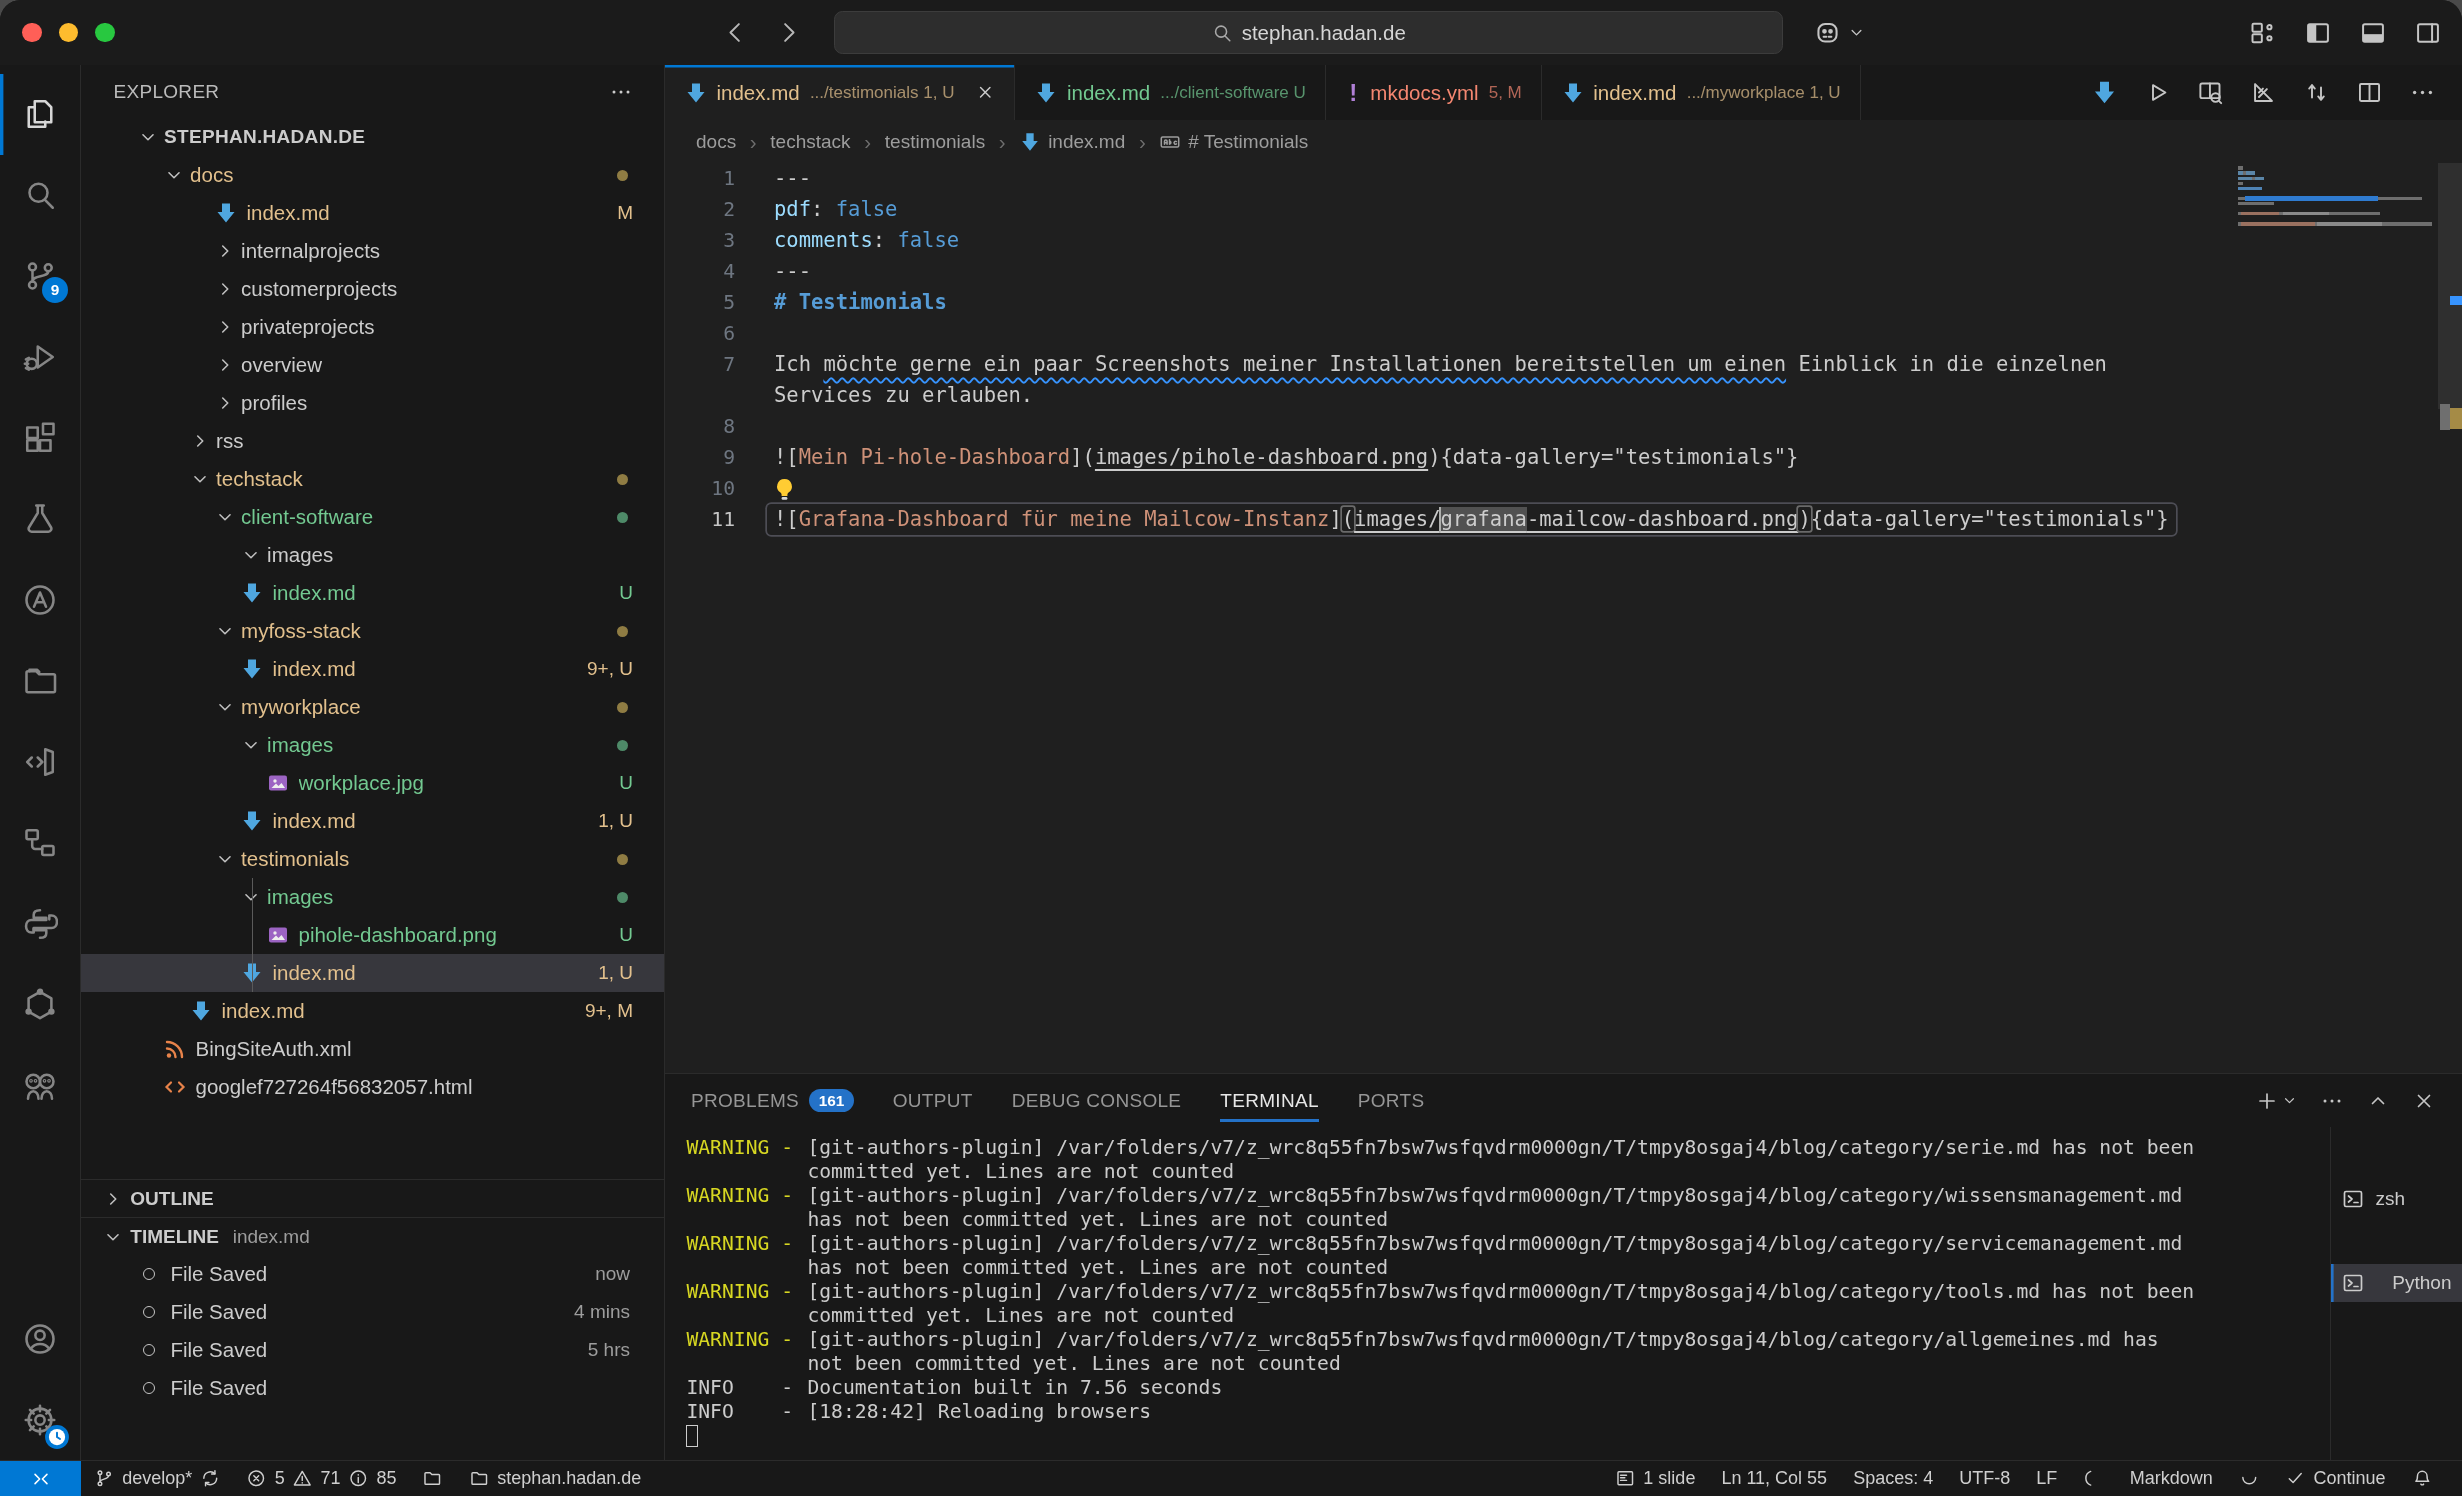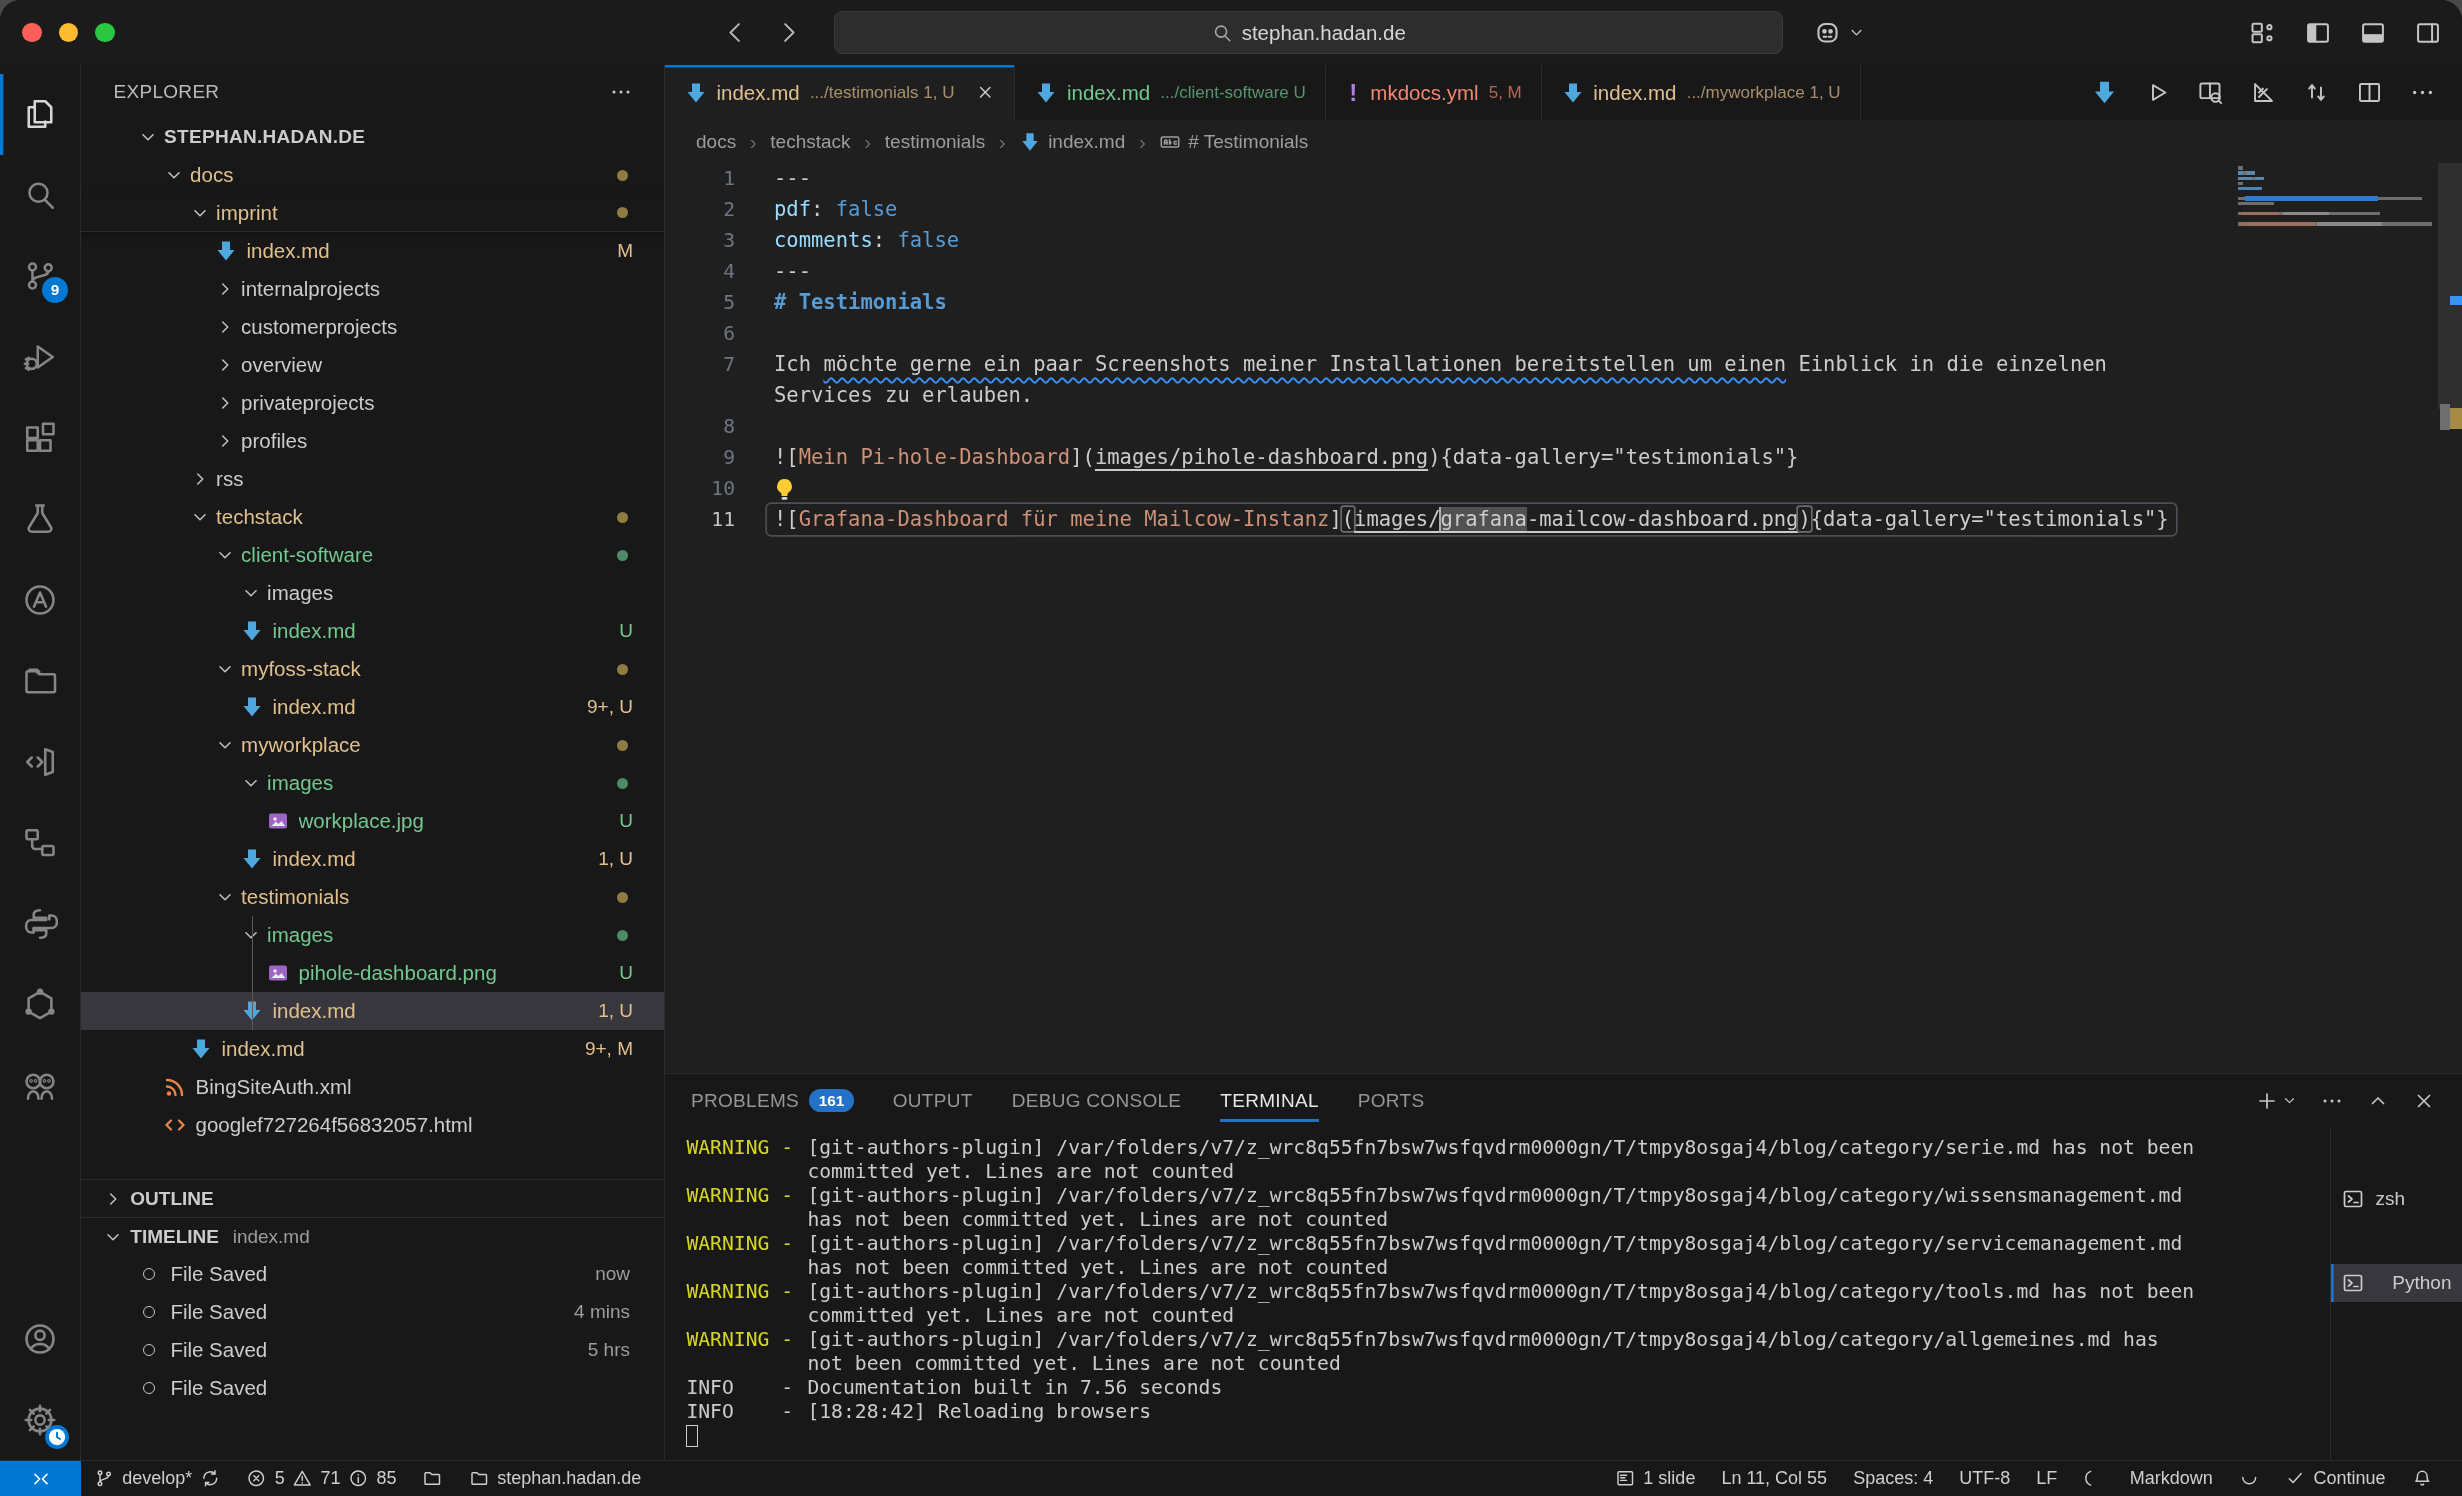--- a/index.html
+++ b/index.html
@@ -343,27 +343,20 @@
               </svg></span>
             <span class="lbl bold">STEPHAN.HADAN.DE</span>
           </div>
           <div class="trow" style="padding-left: 82px;">
             <span class="chev ico"><svg viewBox="0 0 24 24" width="100%" height="100%" fill="none" stroke="currentColor" stroke-width="1.7" stroke-linecap="round" stroke-linejoin="round">
                 <path d="M6.5 9.5l5.5 5.5 5.5-5.5"></path>
               </svg></span>
             <span class="lbl c-mod">docs</span>
             <span class="dotb dot-mod"></span>
           </div>
-          <div class="trow sticky-last" style="padding-left: 108px;">
-            <span class="chev ico"><svg viewBox="0 0 24 24" width="100%" height="100%" fill="none" stroke="currentColor" stroke-width="1.7" stroke-linecap="round" stroke-linejoin="round">
-                <path d="M6.5 9.5l5.5 5.5 5.5-5.5"></path>
-              </svg></span>
-            <span class="lbl c-mod">imprint</span>
-            <span class="dotb dot-mod"></span>
-          </div>
           <div class="trow" style="padding-left: 133px;">
             <span class="ficon ico"><svg viewBox="0 0 24 24" width="100%" height="100%">
                 <path fill="#4FA7E0" d="M8 2.5h8v8.5h4.5L12 21.5 3.5 11H8z"></path>
               </svg></span>
             <span class="lbl c-mod">index.md</span>
             <span class="badge c-mod">M</span>
           </div>
           <div class="trow" style="padding-left: 133px;">
             <span class="chev ico"><svg viewBox="0 0 24 24" width="100%" height="100%" fill="none" stroke="currentColor" stroke-width="1.7" stroke-linecap="round" stroke-linejoin="round">
                 <path d="M9.5 6.5l5.5 5.5-5.5 5.5"></path>
@@ -373,27 +366,27 @@
           <div class="trow" style="padding-left: 133px;">
             <span class="chev ico"><svg viewBox="0 0 24 24" width="100%" height="100%" fill="none" stroke="currentColor" stroke-width="1.7" stroke-linecap="round" stroke-linejoin="round">
                 <path d="M9.5 6.5l5.5 5.5-5.5 5.5"></path>
               </svg></span>
             <span class="lbl">customerprojects</span>
           </div>
           <div class="trow" style="padding-left: 133px;">
             <span class="chev ico"><svg viewBox="0 0 24 24" width="100%" height="100%" fill="none" stroke="currentColor" stroke-width="1.7" stroke-linecap="round" stroke-linejoin="round">
                 <path d="M9.5 6.5l5.5 5.5-5.5 5.5"></path>
               </svg></span>
+            <span class="lbl">privateprojects</span>
+          </div>
+          <div class="trow" style="padding-left: 133px;">
+            <span class="chev ico"><svg viewBox="0 0 24 24" width="100%" height="100%" fill="none" stroke="currentColor" stroke-width="1.7" stroke-linecap="round" stroke-linejoin="round">
+                <path d="M9.5 6.5l5.5 5.5-5.5 5.5"></path>
+              </svg></span>
             <span class="lbl">overview</span>
-          </div>
-          <div class="trow" style="padding-left: 133px;">
-            <span class="chev ico"><svg viewBox="0 0 24 24" width="100%" height="100%" fill="none" stroke="currentColor" stroke-width="1.7" stroke-linecap="round" stroke-linejoin="round">
-                <path d="M9.5 6.5l5.5 5.5-5.5 5.5"></path>
-              </svg></span>
-            <span class="lbl">privateprojects</span>
           </div>
           <div class="trow" style="padding-left: 133px;">
             <span class="chev ico"><svg viewBox="0 0 24 24" width="100%" height="100%" fill="none" stroke="currentColor" stroke-width="1.7" stroke-linecap="round" stroke-linejoin="round">
                 <path d="M9.5 6.5l5.5 5.5-5.5 5.5"></path>
               </svg></span>
             <span class="lbl">profiles</span>
           </div>
           <div class="trow" style="padding-left: 108px;">
             <span class="chev ico"><svg viewBox="0 0 24 24" width="100%" height="100%" fill="none" stroke="currentColor" stroke-width="1.7" stroke-linecap="round" stroke-linejoin="round">
                 <path d="M9.5 6.5l5.5 5.5-5.5 5.5"></path>

